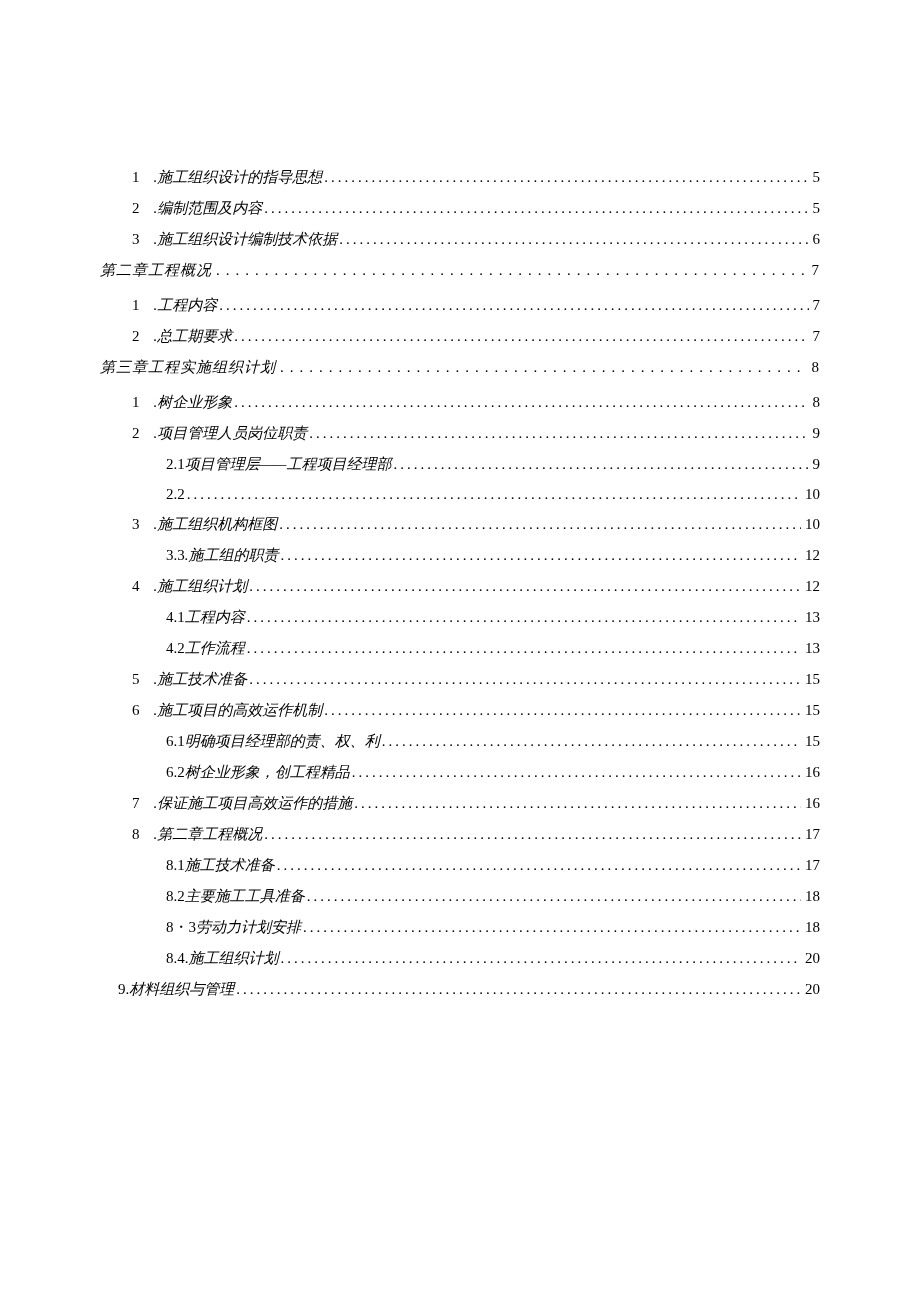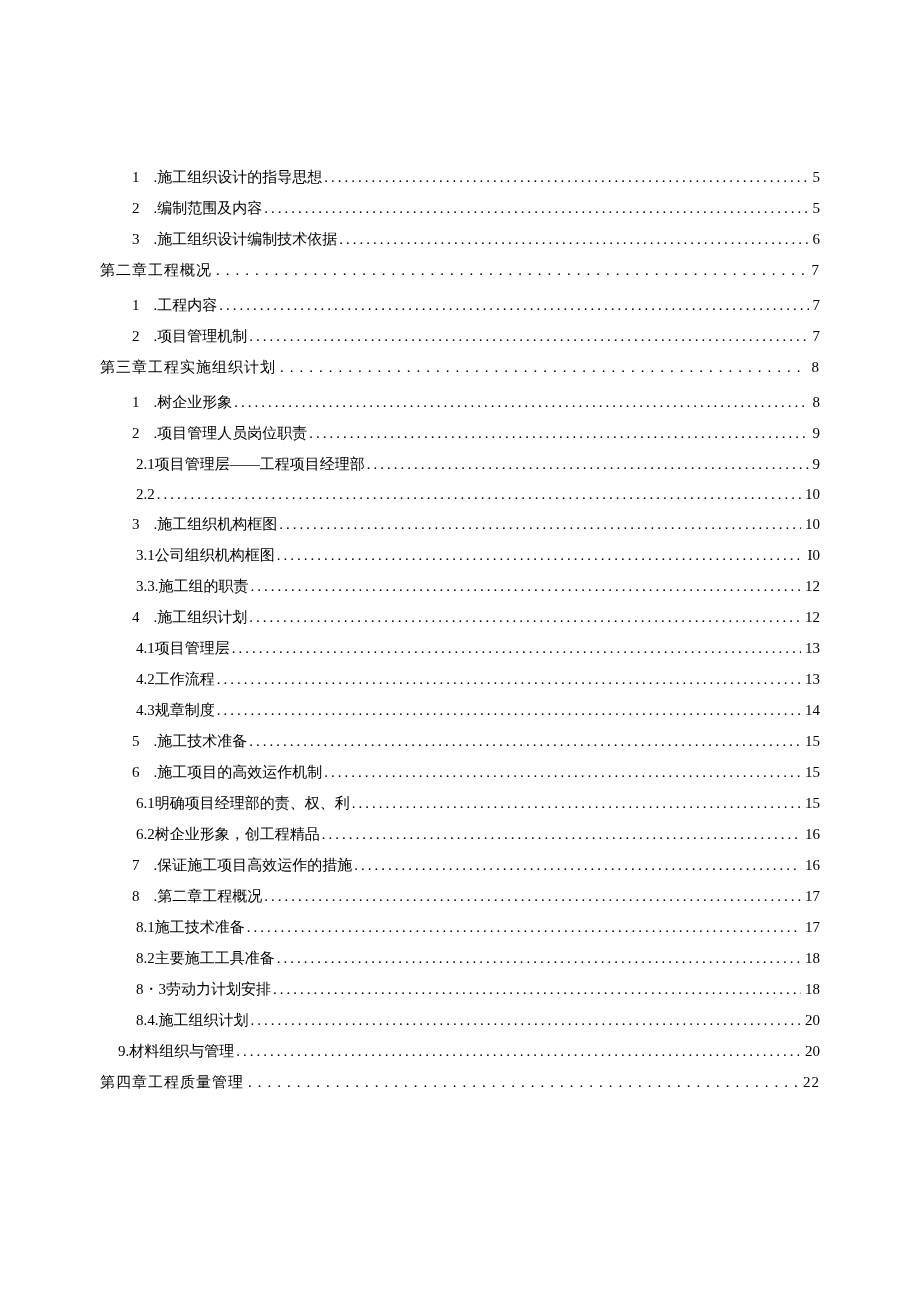--- a/index.html
+++ b/index.html
@@ -29,30 +29,31 @@
       letter-spacing: 1px;
       align-items: center;
     }
     .toc-line.level1 {
       margin-left: 32px;
     }
     .toc-line.level1b {
       margin-left: 18px;
     }
     .toc-line.level2 {
-      margin-left: 36px;
+      margin-left: 66px;
     }
     .toc-num {
       margin-right: 14px;
     }
     .toc-num-tight {
       margin-right: 0;
     }
     .toc-title {
       flex-shrink: 0;
+      font-style: italic;
     }
     .toc-dots {
       flex: 1;
       overflow: hidden;
       letter-spacing: 3px;
       margin: 0 2px;
     }
     .toc-dots::before {
       content: "..................................................................................................................................";
     }
@@ -98,21 +99,21 @@
       <span class="toc-page">7</span>
     </div>
     <div class="toc-line level1">
       <span class="toc-num">1</span>
       <span class="toc-title">.工程内容</span>
       <span class="toc-dots"></span>
       <span class="toc-page">7</span>
     </div>
     <div class="toc-line level1">
       <span class="toc-num">2</span>
-      <span class="toc-title">.项目管理机制</span>
+      <span class="toc-title">.总工期要求</span>
       <span class="toc-dots"></span>
       <span class="toc-page">7</span>
     </div>
     <div class="toc-line level0">
       <span class="toc-title">第三章工程实施组织计划</span>
       <span class="toc-dots-wide"></span>
       <span class="toc-page">8</span>
     </div>
     <div class="toc-line level1">
       <span class="toc-num">1</span>
@@ -137,54 +138,42 @@
       <span class="toc-dots"></span>
       <span class="toc-page">10</span>
     </div>
     <div class="toc-line level1">
       <span class="toc-num">3</span>
       <span class="toc-title">.施工组织机构框图</span>
       <span class="toc-dots"></span>
       <span class="toc-page">10</span>
     </div>
     <div class="toc-line level2">
-      <span class="toc-num-tight">3.1</span>
-      <span class="toc-title"> 公司组织机构框图</span>
-      <span class="toc-dots"></span>
-      <span class="toc-page">I0</span>
-    </div>
-    <div class="toc-line level2">
       <span class="toc-num-tight">3.3</span>
       <span class="toc-title"> .施工组的职责</span>
       <span class="toc-dots"></span>
       <span class="toc-page">12</span>
     </div>
     <div class="toc-line level1">
       <span class="toc-num">4</span>
       <span class="toc-title">.施工组织计划</span>
       <span class="toc-dots"></span>
       <span class="toc-page">12</span>
     </div>
     <div class="toc-line level2">
       <span class="toc-num-tight">4.1</span>
-      <span class="toc-title"> 项目管理层</span>
+      <span class="toc-title"> 工程内容</span>
       <span class="toc-dots"></span>
       <span class="toc-page">13</span>
     </div>
     <div class="toc-line level2">
       <span class="toc-num-tight">4.2</span>
       <span class="toc-title"> 工作流程</span>
       <span class="toc-dots"></span>
       <span class="toc-page">13</span>
-    </div>
-    <div class="toc-line level2">
-      <span class="toc-num-tight">4.3</span>
-      <span class="toc-title"> 规章制度</span>
-      <span class="toc-dots"></span>
-      <span class="toc-page">14</span>
     </div>
     <div class="toc-line level1">
       <span class="toc-num">5</span>
       <span class="toc-title">.施工技术准备</span>
       <span class="toc-dots"></span>
       <span class="toc-page">15</span>
     </div>
     <div class="toc-line level1">
       <span class="toc-num">6</span>
       <span class="toc-title">.施工项目的高效运作机制</span>
@@ -238,18 +227,13 @@
       <span class="toc-title">施工组织计划</span>
       <span class="toc-dots"></span>
       <span class="toc-page">20</span>
     </div>
     <div class="toc-line level1b">
       <span class="toc-num-tight">9.</span>
       <span class="toc-title">材料组织与管理</span>
       <span class="toc-dots"></span>
       <span class="toc-page">20</span>
     </div>
-    <div class="toc-line level0">
-      <span class="toc-title">第四章工程质量管理</span>
-      <span class="toc-dots-wide"></span>
-      <span class="toc-page">22</span>
-    </div>
   </div>
 
 </body></html>

